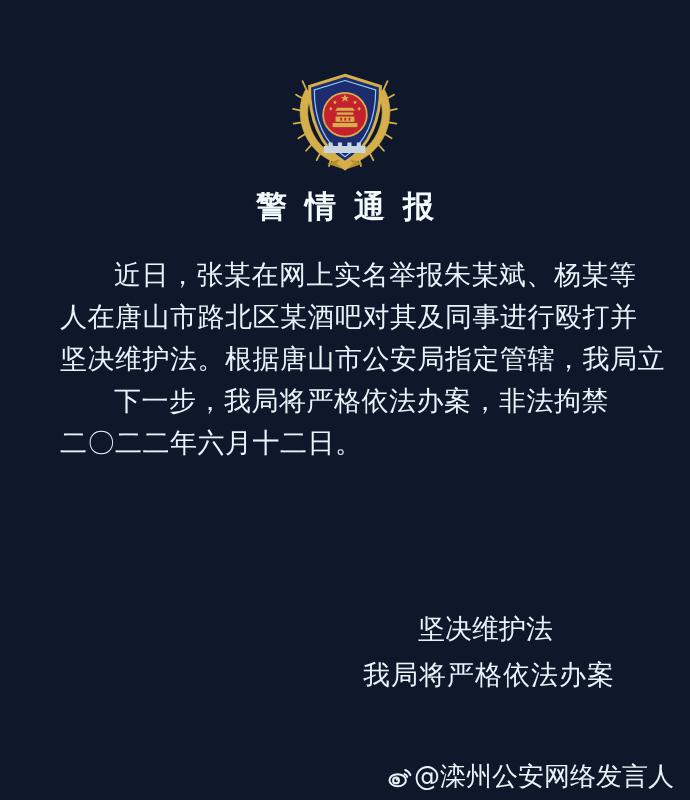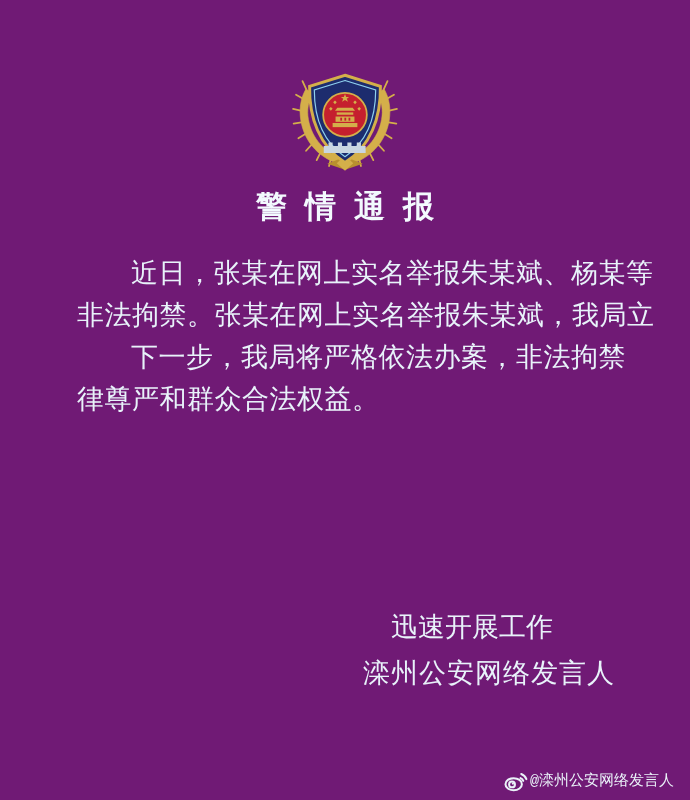--- a/index.html
+++ b/index.html
@@ -28,21 +28,21 @@
     font-weight:bold;
     color:#F3FAFE;
   }
   .title span{
     letter-spacing:0.58em;
     padding-left:0.58em; 
     white-space:nowrap;
   }
   .body-text{
     position:absolute;
-    top:254px;left:77px;
+    top:254px;left:60px;
     width:570px;
     font-size:27px;
     color:#E8F3FA;
   }
   .body-line{
     height:42px;
     line-height:42px;
     white-space:nowrap;
     letter-spacing:0.5px;
   }
@@ -64,29 +64,29 @@
   }
   .signature .date{
     height:46px;line-height:46px;
     letter-spacing:1px;
     white-space:nowrap;
   }
   .watermark{
     position:absolute;
     right:16px;bottom:6px;
     display:flex;align-items:center;
-    font-size:15px;
+    font-size:26px;
     color:#EAF3F9;
   }
   .watermark .wicon{width:27px;height:27px;display:block;}
 </style>
 </head>
 <body>
 
-<div class="page" style="background: #701a75; color: rgb(232, 243, 250); font-family: Liberation Mono, monospace;">
+<div class="page" style="background: #0f172a; color: rgb(232, 243, 250);">
 
   <div class="emblem">
     <svg viewBox="0 0 200 185" width="118" height="112" aria-hidden="true">
 
       <g fill="#D4AF4A" stroke="#D4AF4A" stroke-linecap="round">
         <path d="M96,172 C58,163 31,134 25,96 C22,77 25,58 34,43 L45,52 C38,64 35,79 38,95 C44,128 66,152 98,161 Z"></path>
         <g stroke-width="3" fill="none">
           <path d="M34,43 L28,30"></path>
             <path d="M29,60 L17,53"></path>
             <path d="M25,80 L12,77"></path>
@@ -138,28 +138,29 @@
       <path d="M64,140 h8 v-6 h7 v6 h9 v-6 h7 v6 h9 v-6 h7 v6 h9 v-6 h7 v6 h8 v12 H64 Z" fill="#C9D6E2"></path>
     </svg>
   </div>
 
   <div class="title">
     <span>警情通报</span>
   </div>
 
   <div class="body-text">
     <div class="body-line indent">近日，张某在网上实名举报朱某斌、杨某等</div>
-    <div class="body-line">非法拘禁。张某在网上实名举报朱某斌，我局立</div>
+    <div class="body-line">人在唐山市路北区某酒吧对其及同事进行殴打并</div>
+    <div class="body-line">坚决维护法。根据唐山市公安局指定管辖，我局立</div>
     <div class="body-line indent">下一步，我局将严格依法办案，非法拘禁</div>
-    <div class="body-line">律尊严和群众合法权益。</div>
+    <div class="body-line">二〇二二年六月十二日。</div>
   </div>
 
   <div class="signature">
-    <div class="org">迅速开展工作</div>
-    <div class="date">滦州公安网络发言人</div>
+    <div class="org">坚决维护法</div>
+    <div class="date">我局将严格依法办案</div>
   </div>
 
   <div class="watermark">
     <svg class="wicon" viewBox="0 0 24 24" aria-hidden="true">
       <g stroke="#EAF3F9" fill="none" stroke-width="1.8" stroke-linecap="round">
         <ellipse cx="9.5" cy="15.3" rx="7.3" ry="5.4"></ellipse>
         <circle cx="8" cy="15.5" r="2.6"></circle>
         <path d="M16.2,6.2 a8,8 0 0 1 4.6,4.6"></path>
         <path d="M15.6,9.9 a4,4 0 0 1 2.4,2.4"></path>
       </g>

